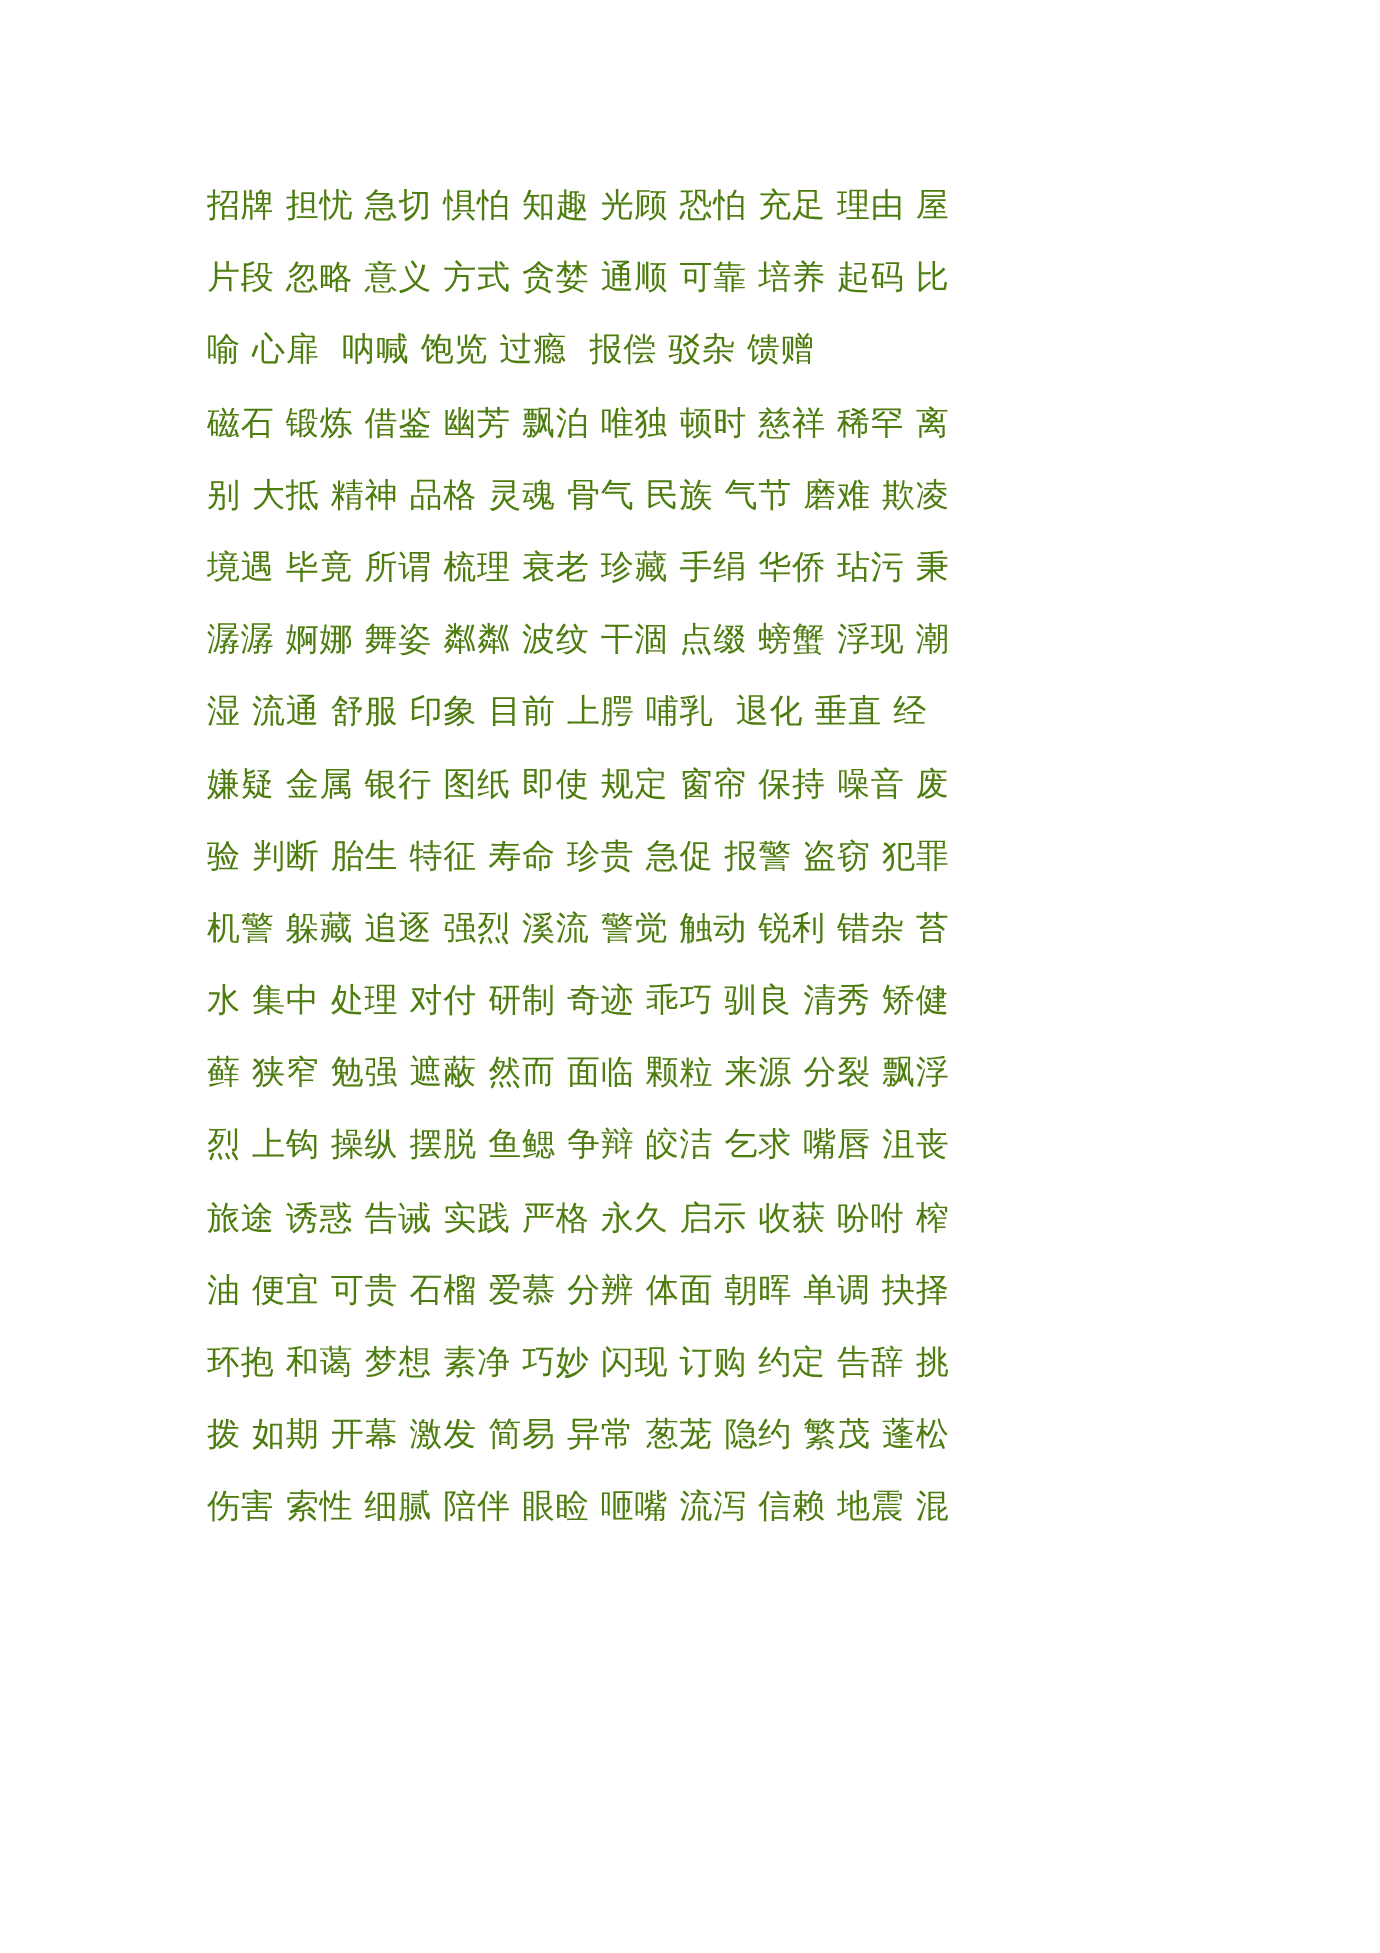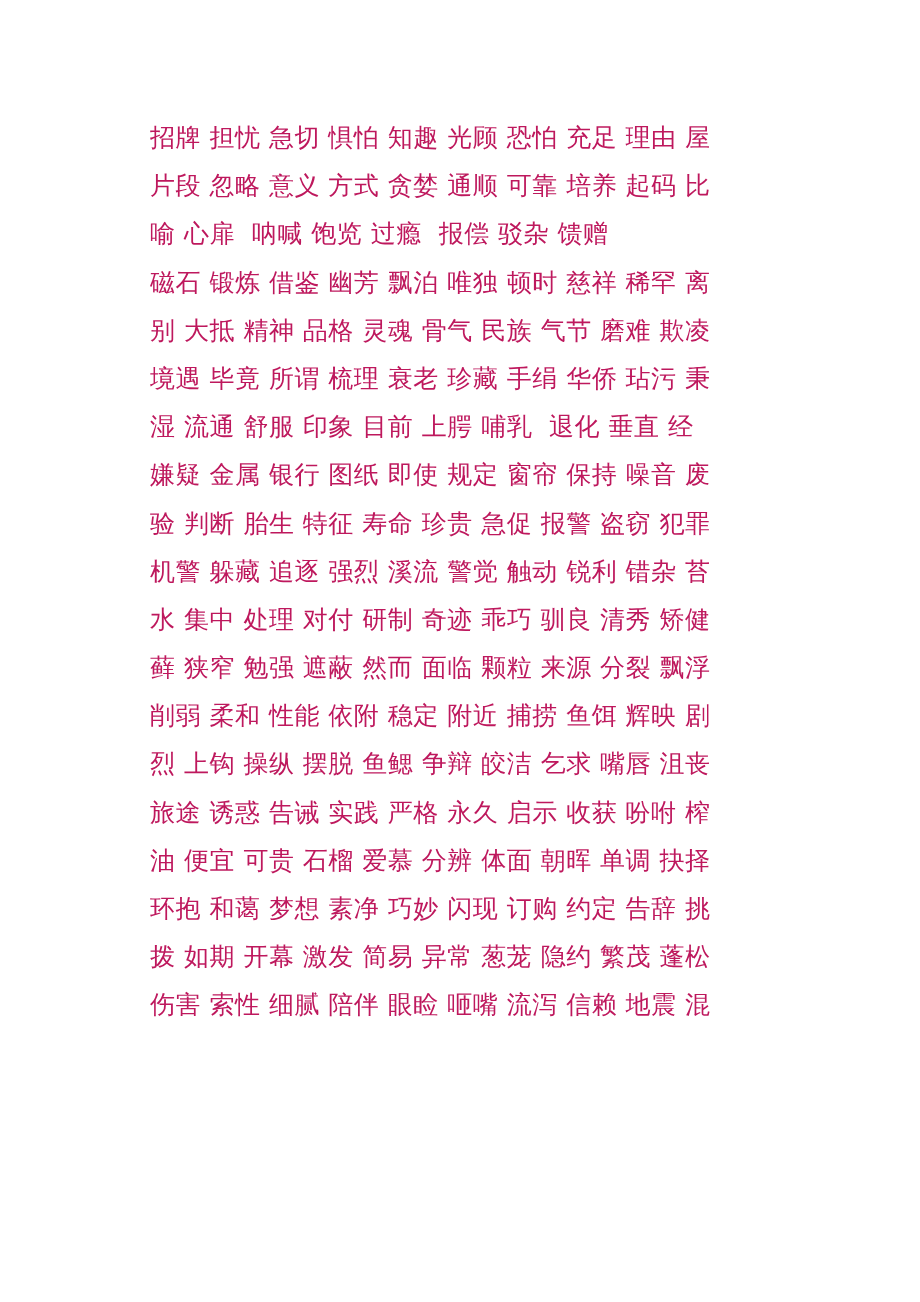--- a/index.html
+++ b/index.html
@@ -27,45 +27,44 @@
       top: 114px;
       width: 670px;
       margin: 0;
       padding: 0;
     }
     .line {
       display: block;
       height: 48.2px;
       line-height: 48.2px;
       font-family: "DejaVu Serif", "Liberation Serif", serif;
-      font-size: 25px;
-      color: #be185d;
+      font-size: 22px;
+      color: #4d7c0f;
       white-space: pre;
       letter-spacing: 0.5px;
-      margin-left: 12px;
     }
   </style>
 </head>
 <body>
 
 <div class="page">
   <div class="word-list">
     <div class="line">招牌 担忧 急切 惧怕 知趣 光顾 恐怕 充足 理由 屋</div>
     <div class="line">片段 忽略 意义 方式 贪婪 通顺 可靠 培养 起码 比</div>
     <div class="line">喻 心扉  呐喊 饱览 过瘾  报偿 驳杂 馈赠</div>
     <div class="line">磁石 锻炼 借鉴 幽芳 飘泊 唯独 顿时 慈祥 稀罕 离</div>
     <div class="line">别 大抵 精神 品格 灵魂 骨气 民族 气节 磨难 欺凌</div>
     <div class="line">境遇 毕竟 所谓 梳理 衰老 珍藏 手绢 华侨 玷污 秉</div>
+    <div class="line">潺潺 婀娜 舞姿 粼粼 波纹 干涸 点缀 螃蟹 浮现 潮</div>
     <div class="line">湿 流通 舒服 印象 目前 上腭 哺乳  退化 垂直 经</div>
     <div class="line">嫌疑 金属 银行 图纸 即使 规定 窗帘 保持 噪音 废</div>
     <div class="line">验 判断 胎生 特征 寿命 珍贵 急促 报警 盗窃 犯罪</div>
     <div class="line">机警 躲藏 追逐 强烈 溪流 警觉 触动 锐利 错杂 苔</div>
     <div class="line">水 集中 处理 对付 研制 奇迹 乖巧 驯良 清秀 矫健</div>
     <div class="line">藓 狭窄 勉强 遮蔽 然而 面临 颗粒 来源 分裂 飘浮</div>
-    <div class="line">削弱 柔和 性能 依附 稳定 附近 捕捞 鱼饵 辉映 剧</div>
     <div class="line">烈 上钩 操纵 摆脱 鱼鳃 争辩 皎洁 乞求 嘴唇 沮丧</div>
     <div class="line">旅途 诱惑 告诫 实践 严格 永久 启示 收获 吩咐 榨</div>
     <div class="line">油 便宜 可贵 石榴 爱慕 分辨 体面 朝晖 单调 抉择</div>
     <div class="line">环抱 和蔼 梦想 素净 巧妙 闪现 订购 约定 告辞 挑</div>
     <div class="line">拨 如期 开幕 激发 简易 异常 葱茏 隐约 繁茂 蓬松</div>
     <div class="line">伤害 索性 细腻 陪伴 眼睑 咂嘴 流泻 信赖 地震 混</div>
   </div>
 </div>
 
 </body></html>

